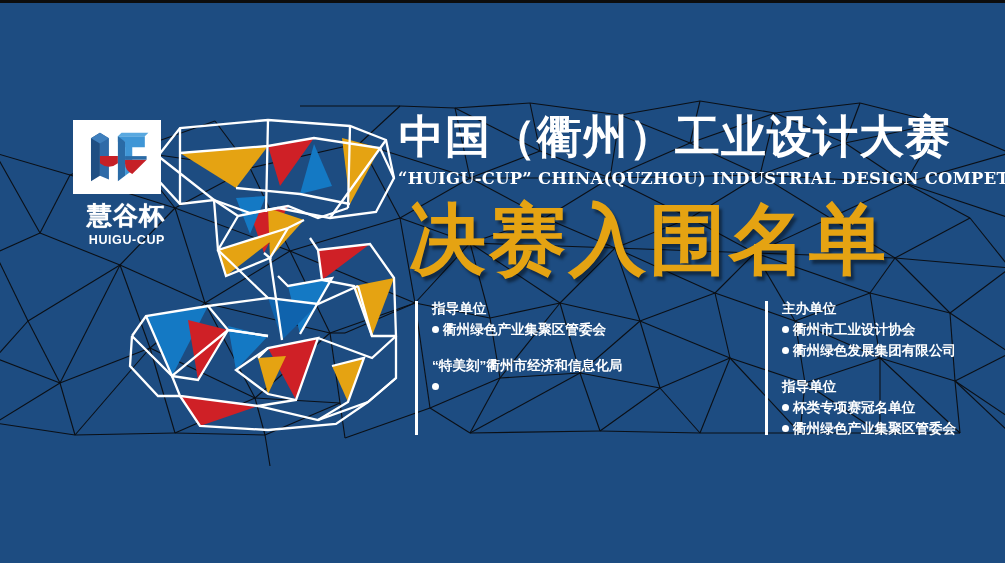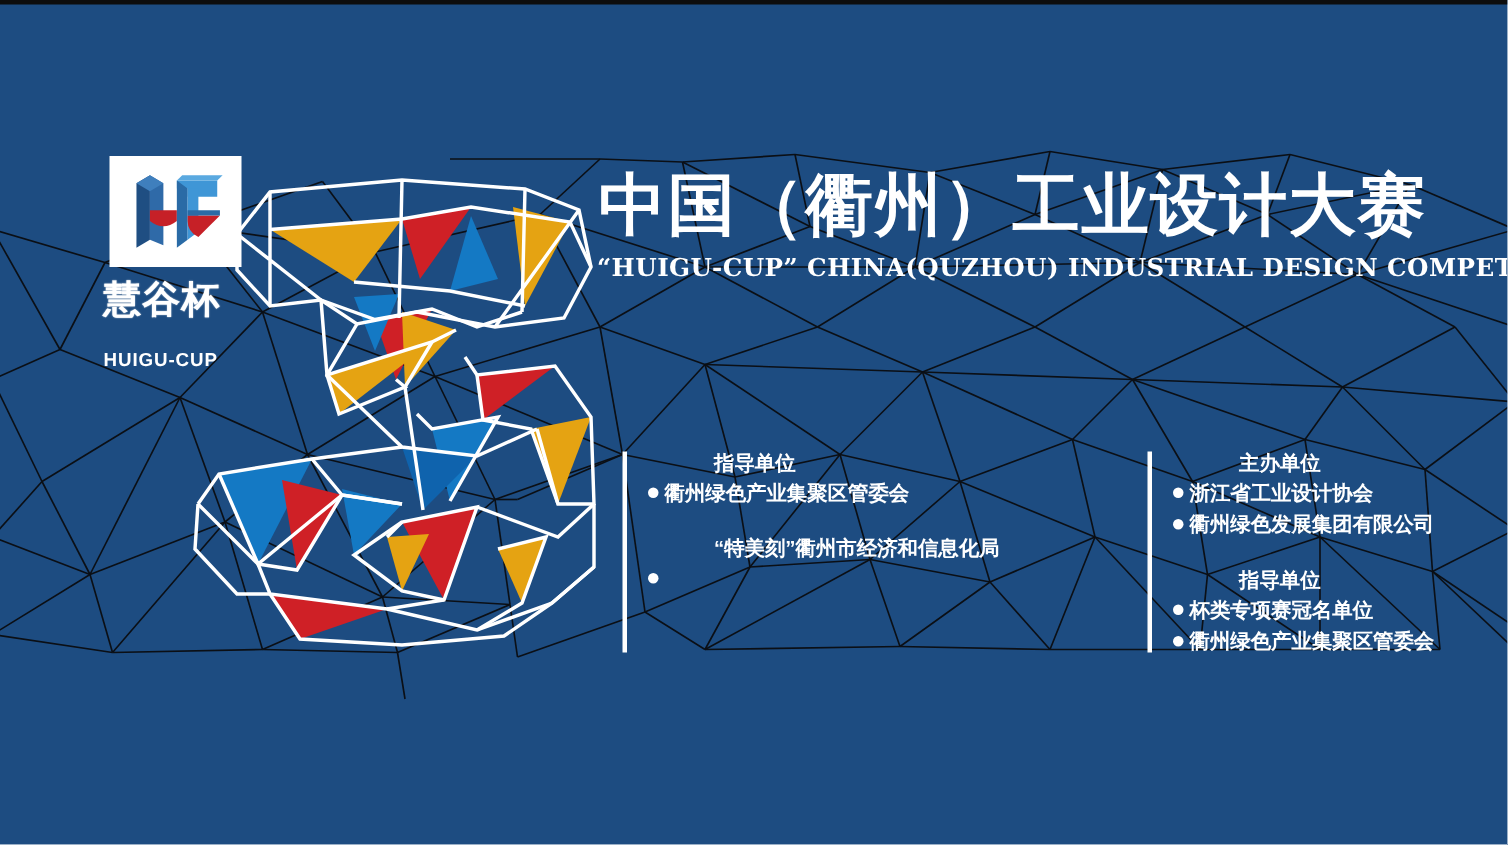--- a/index.html
+++ b/index.html
@@ -23,43 +23,43 @@
 
   
   .three-art{
     position:absolute;
     left:118px;top:105px;
     width:300px;height:330px;
   }
 
   
   .logo-block{
-    position:absolute;left:69px;top:101px;
+    position:absolute;left:69px;top:117px;
     width:96px;
-    text-align:left;
+    text-align:right;
     z-index:6;
   }
   .logo-mark{
     width:88px;height:74px;
     background:#ffffff;
     margin:0 auto;
     display:flex;align-items:center;justify-content:center;
   }
   .logo-cn{
     margin-top:9px;
     color:#ffffff;
     font-size:25px;
     font-weight:bold;
     letter-spacing:1px;
     line-height:1;
     font-family:"DejaVu Sans","Liberation Sans",sans-serif;
     text-shadow:0 0 1px #fff;
   }
   .logo-en{
-    margin-top:22px;
+    margin-top:6px;
     color:#ffffff;
     font-size:12.5px;
     font-weight:bold;
     letter-spacing:0.6px;
     line-height:1;
   }
 
   
   .headline-cn{
     position:absolute;left:399px;top:111px;
@@ -113,21 +113,20 @@
   .col .body{padding-left:17px;}
   .grp{margin-bottom:0;}
   .grp + .grp{margin-top:16px;}
   .grp-title{
     color:#ffffff;
     font-size:13.6px;
     font-weight:bold;
     line-height:20px;
     white-space:nowrap;
     font-family:Liberation Sans, sans-serif;
-    margin-left:44px;
   }
   .grp-item{
     color:#ffffff;
     font-size:13.6px;
     font-weight:bold;
     line-height:21px;
     white-space:nowrap;
     font-family:"DejaVu Sans","Liberation Sans",sans-serif;
   }
   .grp-item .dot{
@@ -397,20 +396,21 @@
         <polygon points="48,34 72,34 72,30 48,30" fill="#2a6ba6"></polygon>
       </svg>
     </div>
     <div class="logo-cn">慧谷杯</div>
     <div class="logo-en">HUIGU-CUP</div>
   </div>
 
   <div class="headline-cn">中国（衢州）工业设计大赛</div>
   <div class="headline-en">“HUIGU-CUP” CHINA(QUZHOU) INDUSTRIAL DESIGN COMPETITION</div>
 
+  <div class="main-title">决赛入围名单</div>
 
   <div class="credits">
 
     <div class="col col-left">
       <div class="rule"></div>
       <div class="body">
         <div class="grp">
           <div class="grp-title">指导单位</div>
           <div class="grp-item"><span class="dot"></span><span>衢州绿色产业集聚区管委会</span></div>
         </div>
@@ -419,21 +419,21 @@
           <div class="grp-item"><span class="dot"></span></div>
         </div>
       </div>
     </div>
 
     <div class="col col-right">
       <div class="rule"></div>
       <div class="body">
         <div class="grp">
           <div class="grp-title">主办单位</div>
-          <div class="grp-item"><span class="dot"></span><span>浙江省工业设计协会</span></div>
+          <div class="grp-item"><span class="dot"></span><span>衢州市工业设计协会</span></div>
           <div class="grp-item"><span class="dot"></span><span>衢州绿色发展集团有限公司</span></div>
         </div>
         <div class="grp">
           <div class="grp-title">指导单位</div>
           <div class="grp-item"><span class="dot"></span><span>杯类专项赛冠名单位</span></div>
           <div class="grp-item"><span class="dot"></span><span>衢州绿色产业集聚区管委会</span></div>
         </div>
       </div>
     </div>
 

